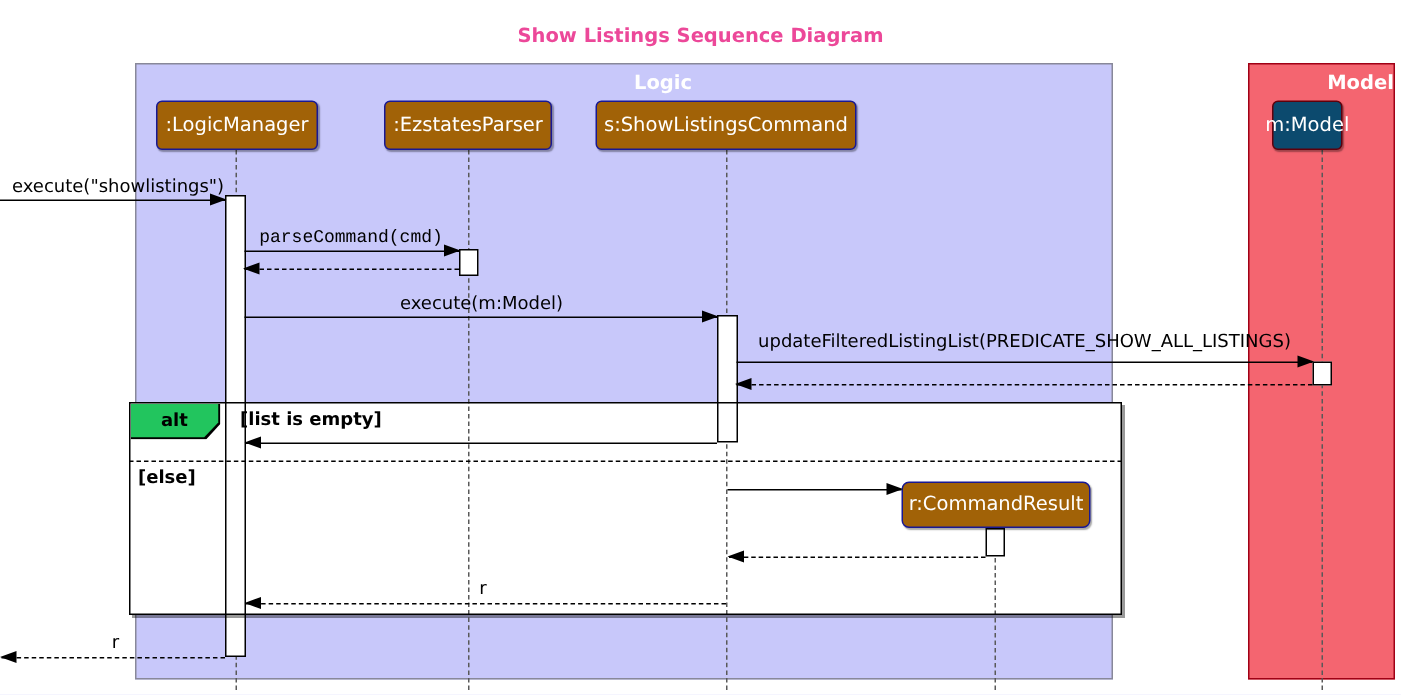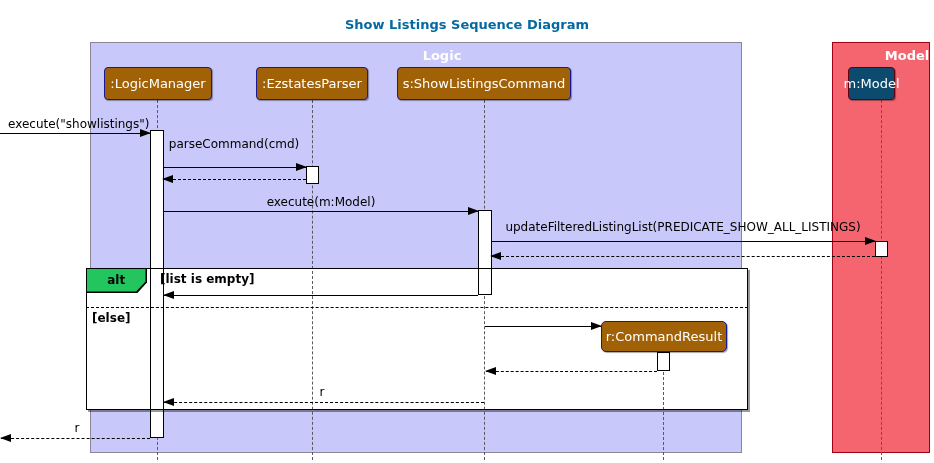--- a/index.html
+++ b/index.html
@@ -6,21 +6,21 @@
   #canvas{
     position:relative;
     width:934px;height:463px;
     background:#fff;
     font-family:"DejaVu Sans","Liberation Sans",sans-serif;
     overflow:hidden;
   }
   
   .diagram-title{
     position:absolute;top:17px;left:0;width:934px;
-    text-align:center;font-size:13px;font-weight:bold;color:#0369a1;
+    text-align:center;font-size:13px;font-weight:bold;color:#ec4899;
     z-index:6;
   }
   
   .group-frame{position:absolute;top:42px;height:411px;z-index:0;box-sizing:border-box;}
   .frame-logic{left:90px;width:652px;background:#C8C8FA;border:1px solid #888899;}
   .frame-model{left:832px;width:98px;background:#F46570;border:1px solid #A00015;}
   .group-label{
     position:absolute;top:5px;left:0;width:100%;
     text-align:center;font-size:13px;font-weight:bold;color:#fff;padding-left:26px;
   }
@@ -115,21 +115,21 @@
   <div class="participant p-blue p-ep">:EzstatesParser</div>
   <div class="participant p-blue p-slc">s:ShowListingsCommand</div>
   <div class="participant p-mm">m:Model</div>
   <div class="participant p-blue p-cr">r:CommandResult</div>
 
   <span class="msg-label" style="left:8px;top:117px;">execute("showlistings")</span>
   <div class="msg solid" style="left:0;top:133px;width:150px;">
     <div class="ah ah-r"></div>
   </div>
 
-  <span class="msg-label centered" style="left:234px;top:137px;">parseCommand(cmd)</span>
+  <span class="msg-label centered" style="left:234px;top:151px;font-family:Liberation Mono, monospace;">parseCommand(cmd)</span>
   <div class="msg solid" style="left:163px;top:167px;width:143px;">
     <div class="ah ah-r"></div>
   </div>
 
   <div class="msg dashed" style="left:163px;top:179px;width:143px;">
     <div class="ah ah-l"></div>
   </div>
 
   <span class="msg-label centered" style="left:321px;top:195px;">execute(m:Model)</span>
   <div class="msg solid" style="left:163px;top:211px;width:315px;">

